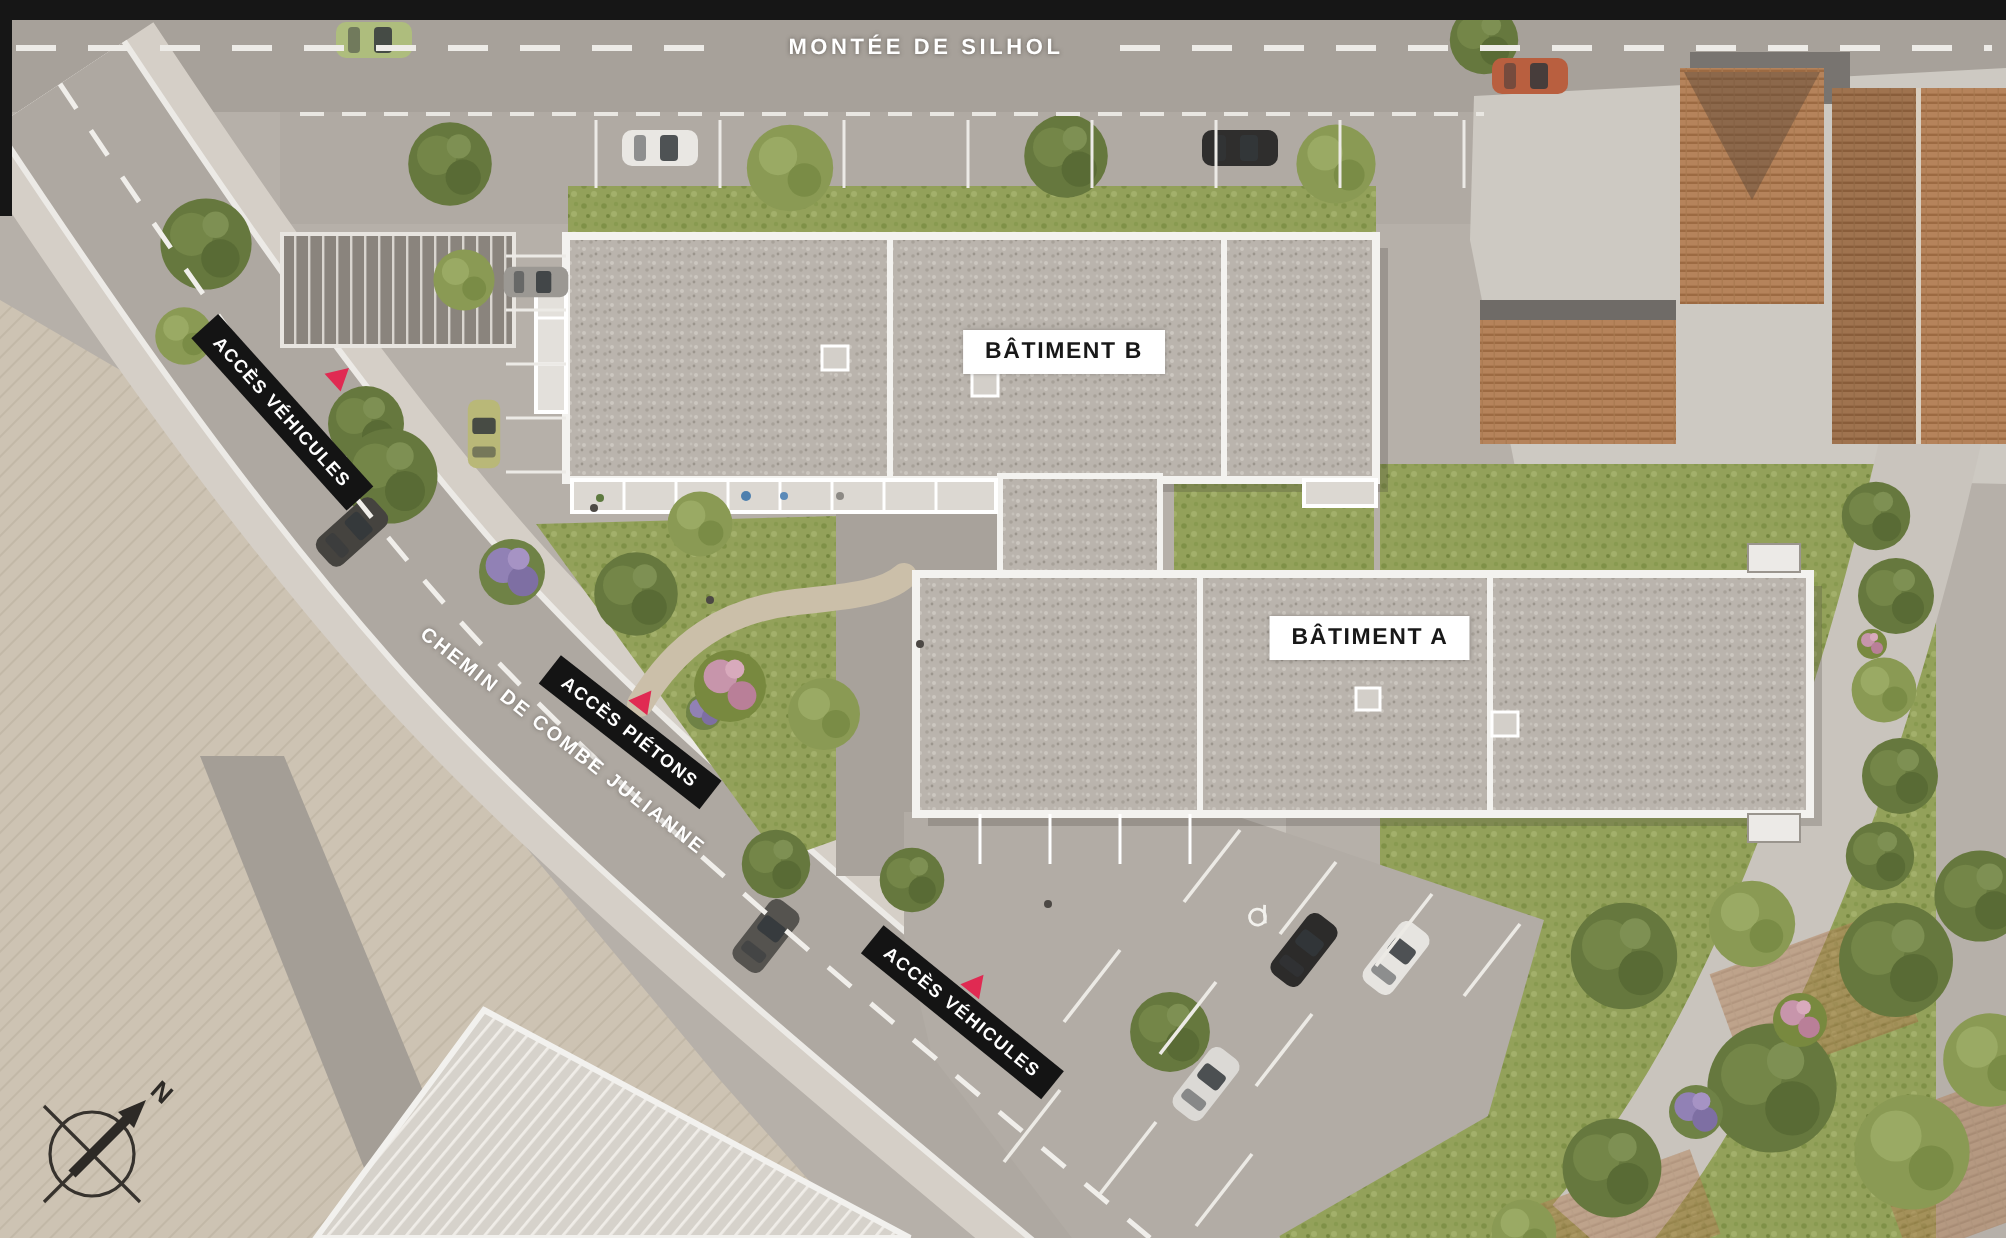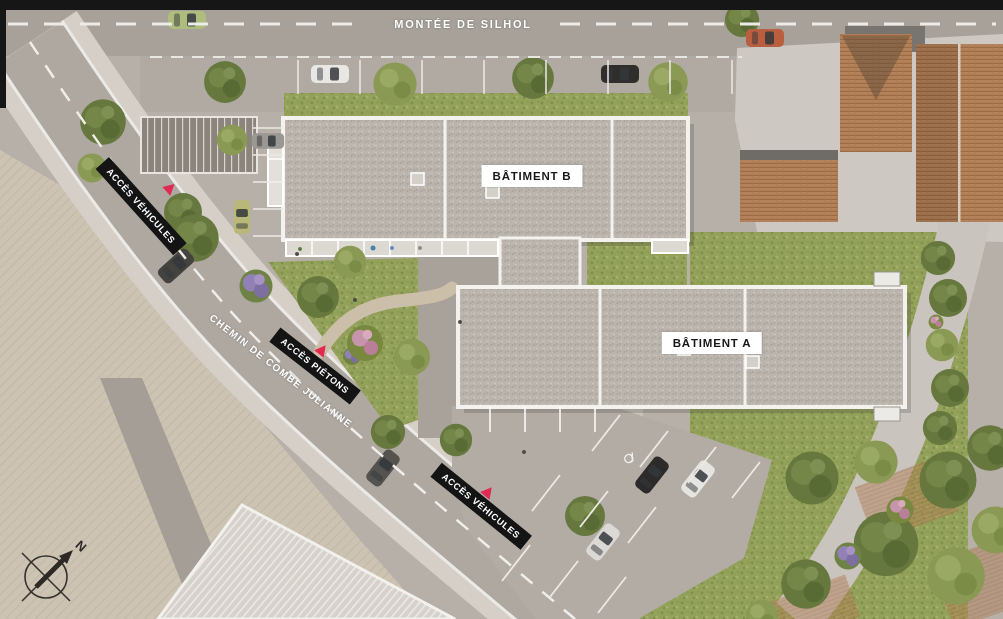--- a/index.html
+++ b/index.html
@@ -299,21 +299,21 @@
   <rect x="0" y="0" width="1003" height="10" fill="#161616"></rect>
   <rect x="0" y="8" width="6" height="100" fill="#161616"></rect>
 </svg>
 
 <div class="ov street-top" style="left:463px;top:24px;">MONTÉE DE SILHOL</div>
 
 <div class="ov street-west" style="left:281px;top:371px;">CHEMIN DE COMBE JULIANNE</div>
 
 <div class="ov bld" style="left:532px;top:160px;margin-top:16px;">BÂTIMENT B</div>
 
-<div class="ov bld" style="left:712px;top:319px;margin-top:24px;">BÂTIMENT A</div>
+<div class="ov bld" style="left:685px;top:319px;">BÂTIMENT A</div>
 
 <div class="ov acc acc-n" style="left:141px;top:206px;">ACCÈS VÉHICULES</div>
 
 <div class="ov acc acc-p" style="left:315px;top:366px;">ACCÈS PIÉTONS</div>
 
 <div class="ov acc acc-s" style="left:481px;top:506px;">ACCÈS VÉHICULES</div>
 
 <div class="ov north" style="left:81px;top:546px;">N</div>
 </div>
 

